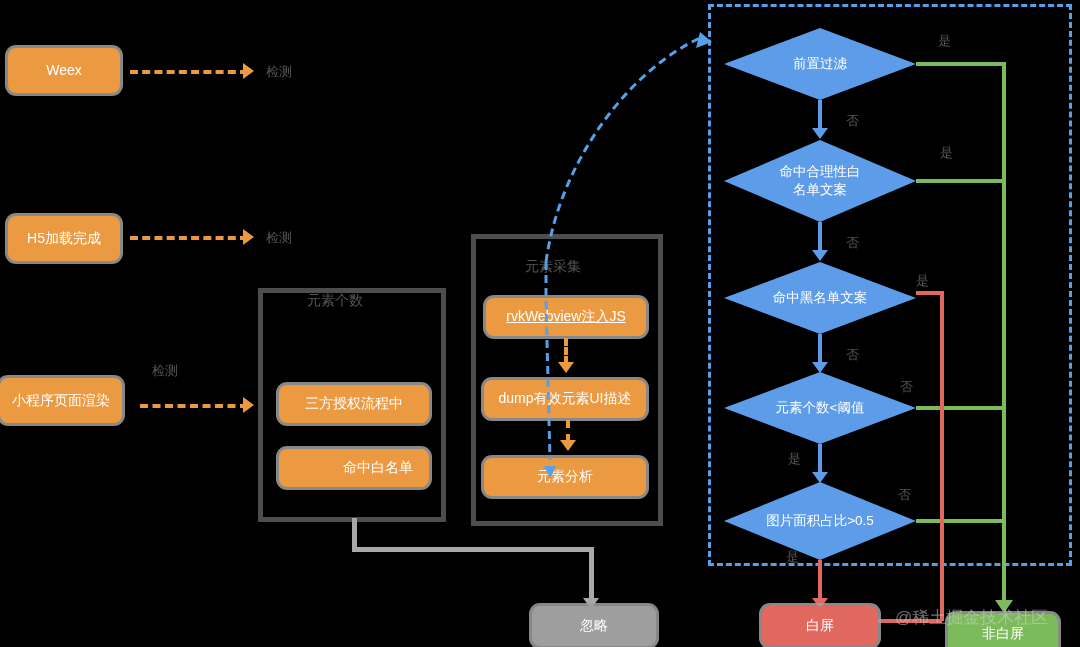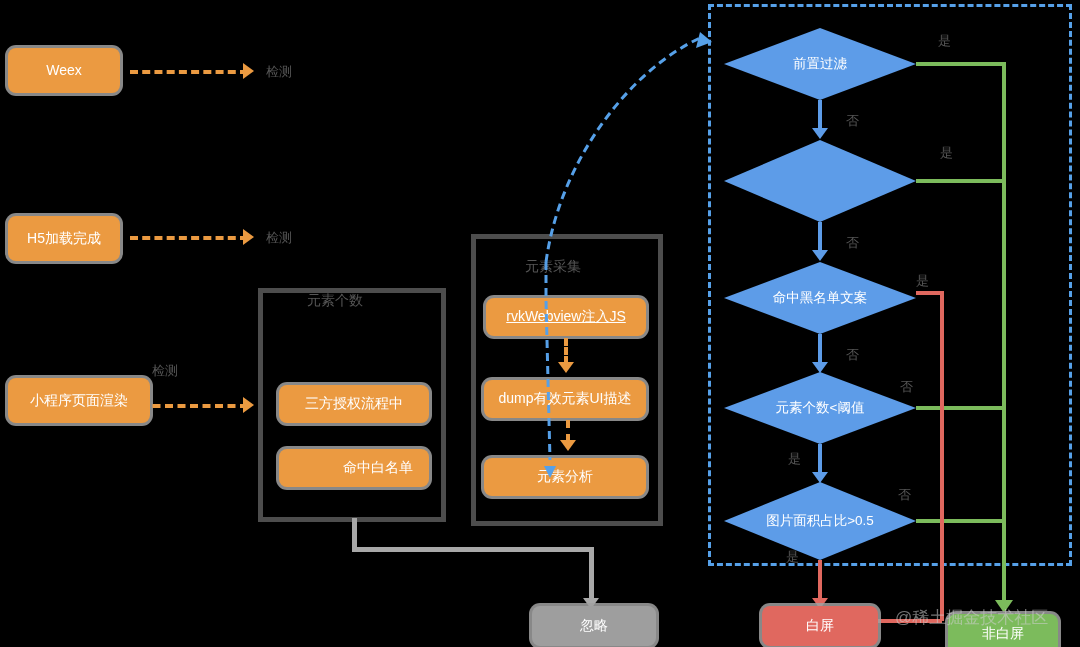--- a/index.html
+++ b/index.html
@@ -59,21 +59,21 @@
 </style>
 </head>
 <body>
 
 <div id="stage">
 
   <div class="node orange" style="left:8px;top:48px;width:112px;height:45px;">Weex</div>
 
   <div class="node orange" style="left:8px;top:216px;width:112px;height:45px;">H5加载完成</div>
 
-  <div class="node orange" style="left:8px;top:378px;width:142px;height:45px;">小程序页面渲染</div>
+  <div class="node orange" style="left:0;top:378px;width:122px;height:45px;">小程序页面渲染</div>
 
   <div class="ln h-dash-orange" style="left:130px;top:70px;width:118px;"></div>
   <div class="arrow arr-right-orange" style="left:243px;top:63px;"></div>
   <div class="edge-label" style="left:266px;top:63px;">检测</div>
 
   <div class="ln h-dash-orange" style="left:130px;top:236px;width:118px;"></div>
   <div class="arrow arr-right-orange" style="left:243px;top:229px;"></div>
   <div class="edge-label" style="left:266px;top:229px;">检测</div>
 
   <div class="ln h-dash-orange" style="left:140px;top:404px;width:108px;"></div>
@@ -115,20 +115,24 @@
 
   <div class="diamond" style="left:724px;top:28px;width:192px;height:72px;">
     <div class="shape"></div>
     <div class="txt">前置过滤</div>
   </div>
   <div class="edge-label" style="left:938px;top:32px;">是</div>
   <div class="edge-label" style="left:846px;top:112px;">否</div>
 
   <div class="diamond" style="left:724px;top:140px;width:192px;height:82px;">
     <div class="shape"></div>
+    <div class="txt">
+      <span style="white-space:pre-line;">命中合理性白
+名单文案</span>
+    </div>
   </div>
   <div class="edge-label" style="left:940px;top:144px;">是</div>
   <div class="edge-label" style="left:846px;top:234px;">否</div>
 
   <div class="diamond" style="left:724px;top:262px;width:192px;height:72px;justify-content:center;">
     <div class="shape"></div>
     <div class="txt">命中黑名单文案</div>
   </div>
   <div class="edge-label" style="left:916px;top:272px;">是</div>
   <div class="edge-label" style="left:846px;top:346px;">否</div>

